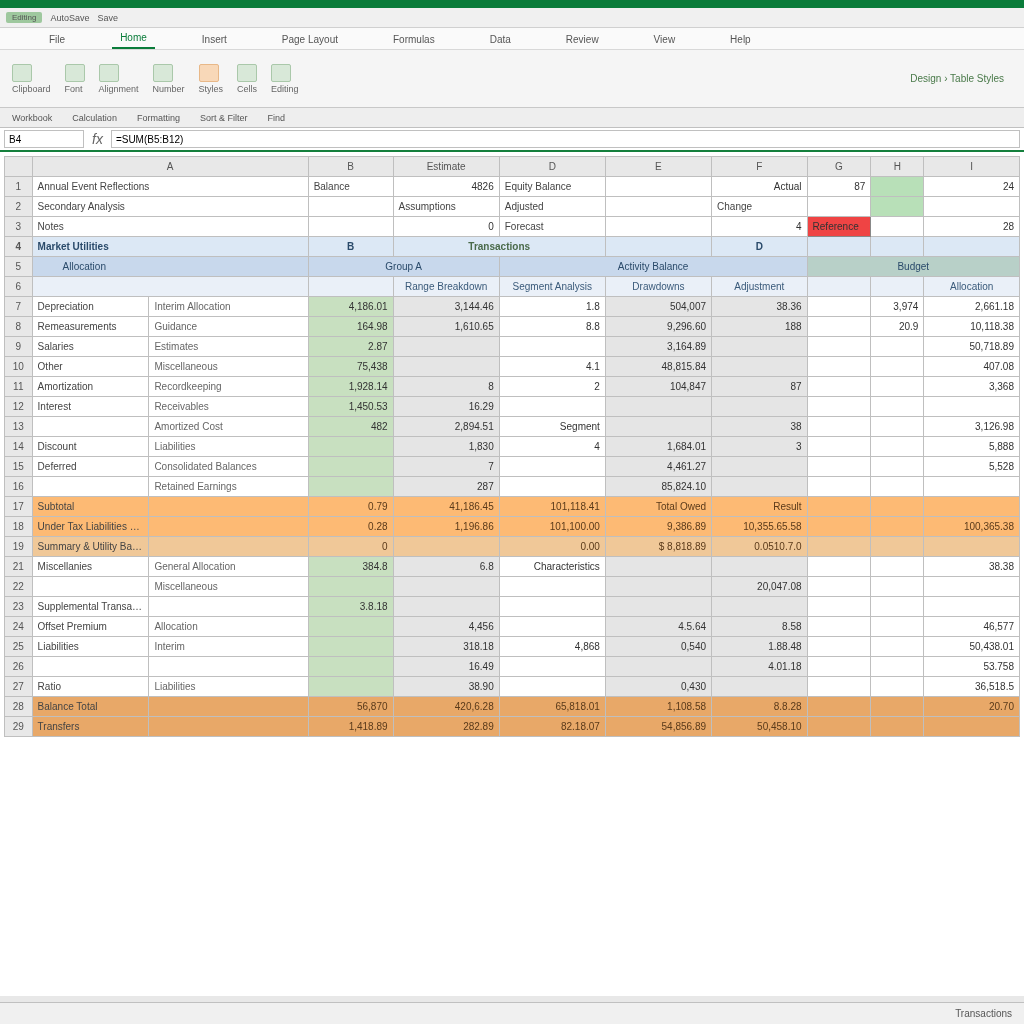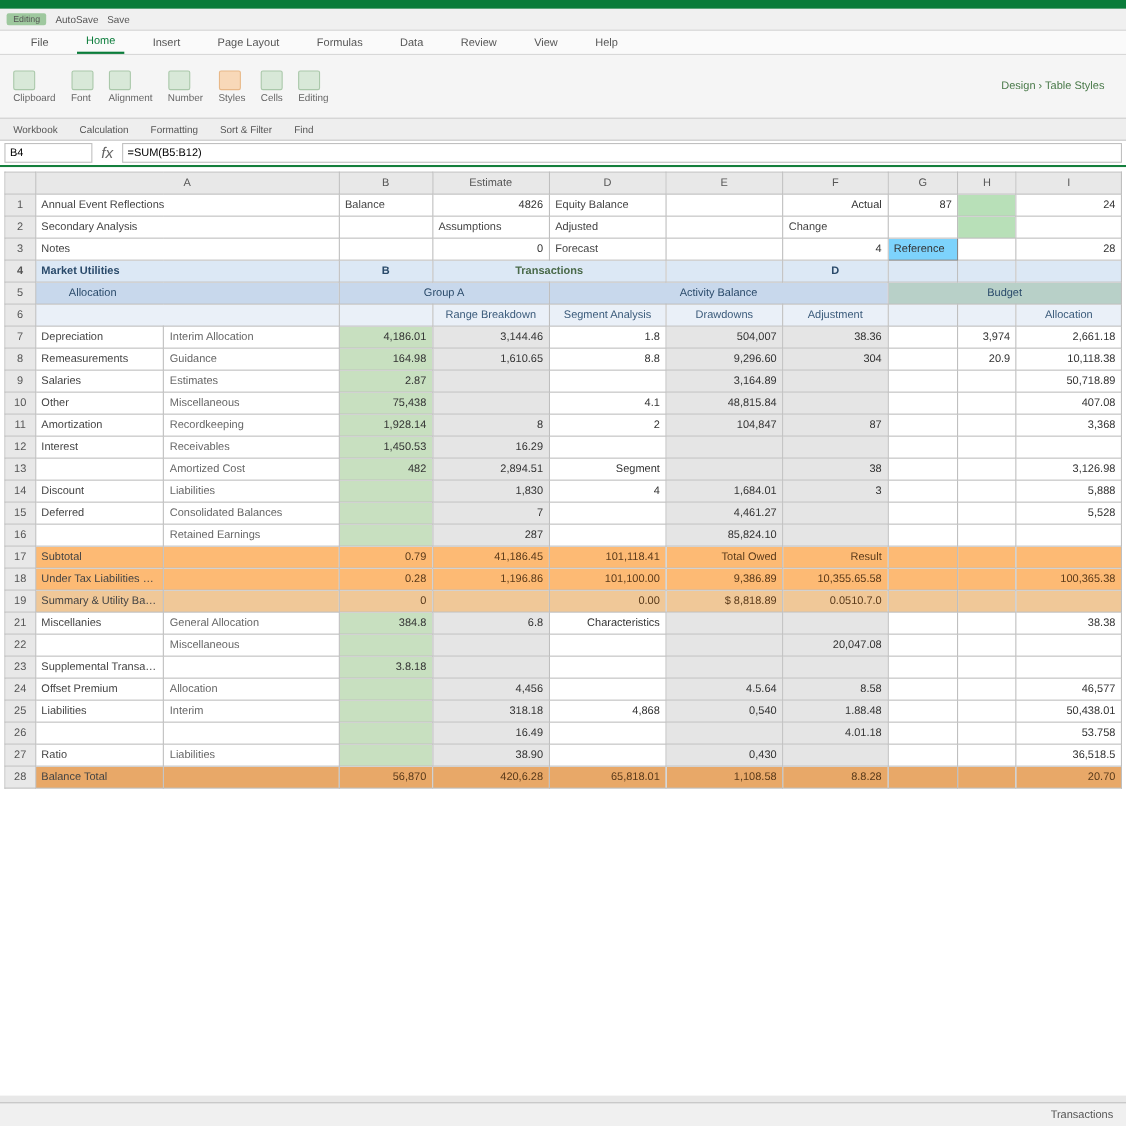--- a/index.html
+++ b/index.html
@@ -1,21 +1,21 @@
 <!DOCTYPE html>
 <html><head>
 <meta charset="utf-8">
 <style>
 * { margin: 0; padding: 0; box-sizing: border-box; }
 body { font-family: 'Segoe UI', Tahoma, sans-serif; font-size: 11px; background: #e8e8e8; width: 1024px; height: 1024px; overflow: hidden; color: #333; }
 .titlebar { height: 8px; background: #0a7c3a; }
 .quickaccess { height: 20px; background: #f0f0f0; border-bottom: 1px solid #d0d0d0; display: flex; align-items: center; padding: 0 6px; gap: 8px; font-size: 9px; color: #555; }
 .qa-badge { background: #9ec89e; padding: 1px 6px; border-radius: 2px; font-size: 8px; }
 .ribbon-tabs { height: 22px; background: #fafafa; border-bottom: 1px solid #d8d8d8; display: flex; align-items: flex-end; padding-left: 20px; gap: 18px; font-size: 10px; color: #555; }
-.ribbon-tabs .tab { padding: 4px 8px; cursor: pointer; }
+.ribbon-tabs .tab { padding: 4px 8px; cursor: pointer; margin-left: 21px; }
 .ribbon-tabs .tab.active { color: #0a7c3a; border-bottom: 2px solid #0a7c3a; }
 .ribbon { height: 58px; background: #f5f5f5; border-bottom: 1px solid #c8c8c8; display: flex; align-items: center; padding: 4px 12px; gap: 14px; font-size: 9px; color: #666; }
 .ribbon .grp { display: flex; flex-direction: column; gap: 2px; }
 .ribbon .icon-box { width: 20px; height: 18px; background: #d8e8d8; border: 1px solid #aac8aa; border-radius: 2px; }
 .ribbon .icon-box.orange { background: #f8d8b8; border-color: #e8b888; }
 .sub-ribbon { height: 20px; background: #eeeeee; border-bottom: 1px solid #c0c0c0; display: flex; align-items: center; padding: 0 12px; gap: 20px; font-size: 9px; color: #555; }
 .namebox-row { height: 24px; background: #fff; border-bottom: 2px solid #15803d; display: flex; align-items: center; padding: 0 4px; gap: 8px; }
 .namebox { width: 80px; height: 18px; border: 1px solid #c0c0c0; background: #fff; font-size: 10px; padding: 0 4px; }
 .fx-label { font-style: italic; color: #666; font-size: 14px; }
 .formula-bar { flex: 1; height: 18px; border: 1px solid #c0c0c0; background: #fff; padding: 0 4px; font-size: 10px; }
@@ -164,21 +164,21 @@
   <td></td>
 </tr>
 <tr>
   <td class="row-hdr">3</td>
   <td colspan="2" class="label-cell">Notes</td>
   <td></td>
   <td class="num">0</td>
   <td class="label-cell">Forecast</td>
   <td></td>
   <td class="num">4</td>
-  <td style="background:#7dd3fc;border:1px solid #888">Reference</td>
+  <td style="background:#ef4444;border:1px solid #888">Reference</td>
   <td></td>
   <td class="num">28</td>
 </tr>
 
 <tr class="section-hdr">
   <td class="row-hdr">4</td>
   <td colspan="2">Market Utilities</td>
   <td style="text-align:center">B</td>
   <td colspan="2" style="text-align:center;color:#4a6a4a">Transactions</td>
   <td></td>
@@ -223,21 +223,21 @@
           <td class="num">2,661.18</td>
         </tr>
         <tr>
           <td class="row-hdr">8</td>
           <td class="label-cell">Remeasurements</td>
           <td class="sublabel">Guidance</td>
           <td class="num data-green">164.98</td>
           <td class="num data-green-light">1,610.65</td>
           <td class="num">8.8</td>
           <td class="num data-green-light">9,296.60</td>
-          <td class="num data-green-light">304</td>
+          <td class="num data-green-light">188</td>
           <td class="num"></td>
           <td class="num">20.9</td>
           <td class="num">10,118.38</td>
         </tr>
         <tr>
           <td class="row-hdr">9</td>
           <td class="label-cell">Salaries</td>
           <td class="sublabel">Estimates</td>
           <td class="num data-green">2.87</td>
           <td class="num data-green-light"></td>
@@ -481,20 +481,33 @@
           <td class="sublabel"></td>
           <td class="num ">56,870</td>
           <td class="num ">420,6.28</td>
           <td class="num">65,818.01</td>
           <td class="num ">1,108.58</td>
           <td class="num ">8.8.28</td>
           <td class="num"></td>
           <td class="num"></td>
           <td class="num">20.70</td>
         </tr>
+        <tr class="orange-row3">
+          <td class="row-hdr">29</td>
+          <td class="label-cell">Transfers</td>
+          <td class="sublabel"></td>
+          <td class="num ">1,418.89</td>
+          <td class="num ">282.89</td>
+          <td class="num">82.18.07</td>
+          <td class="num ">54,856.89</td>
+          <td class="num ">50,458.10</td>
+          <td class="num"></td>
+          <td class="num"></td>
+          <td class="num"></td>
+        </tr>
       </tbody>
 
 </table>
 </div>
 
 <div class="statusbar">
   <span>Transactions</span>
 </div>
 
 </body></html>

